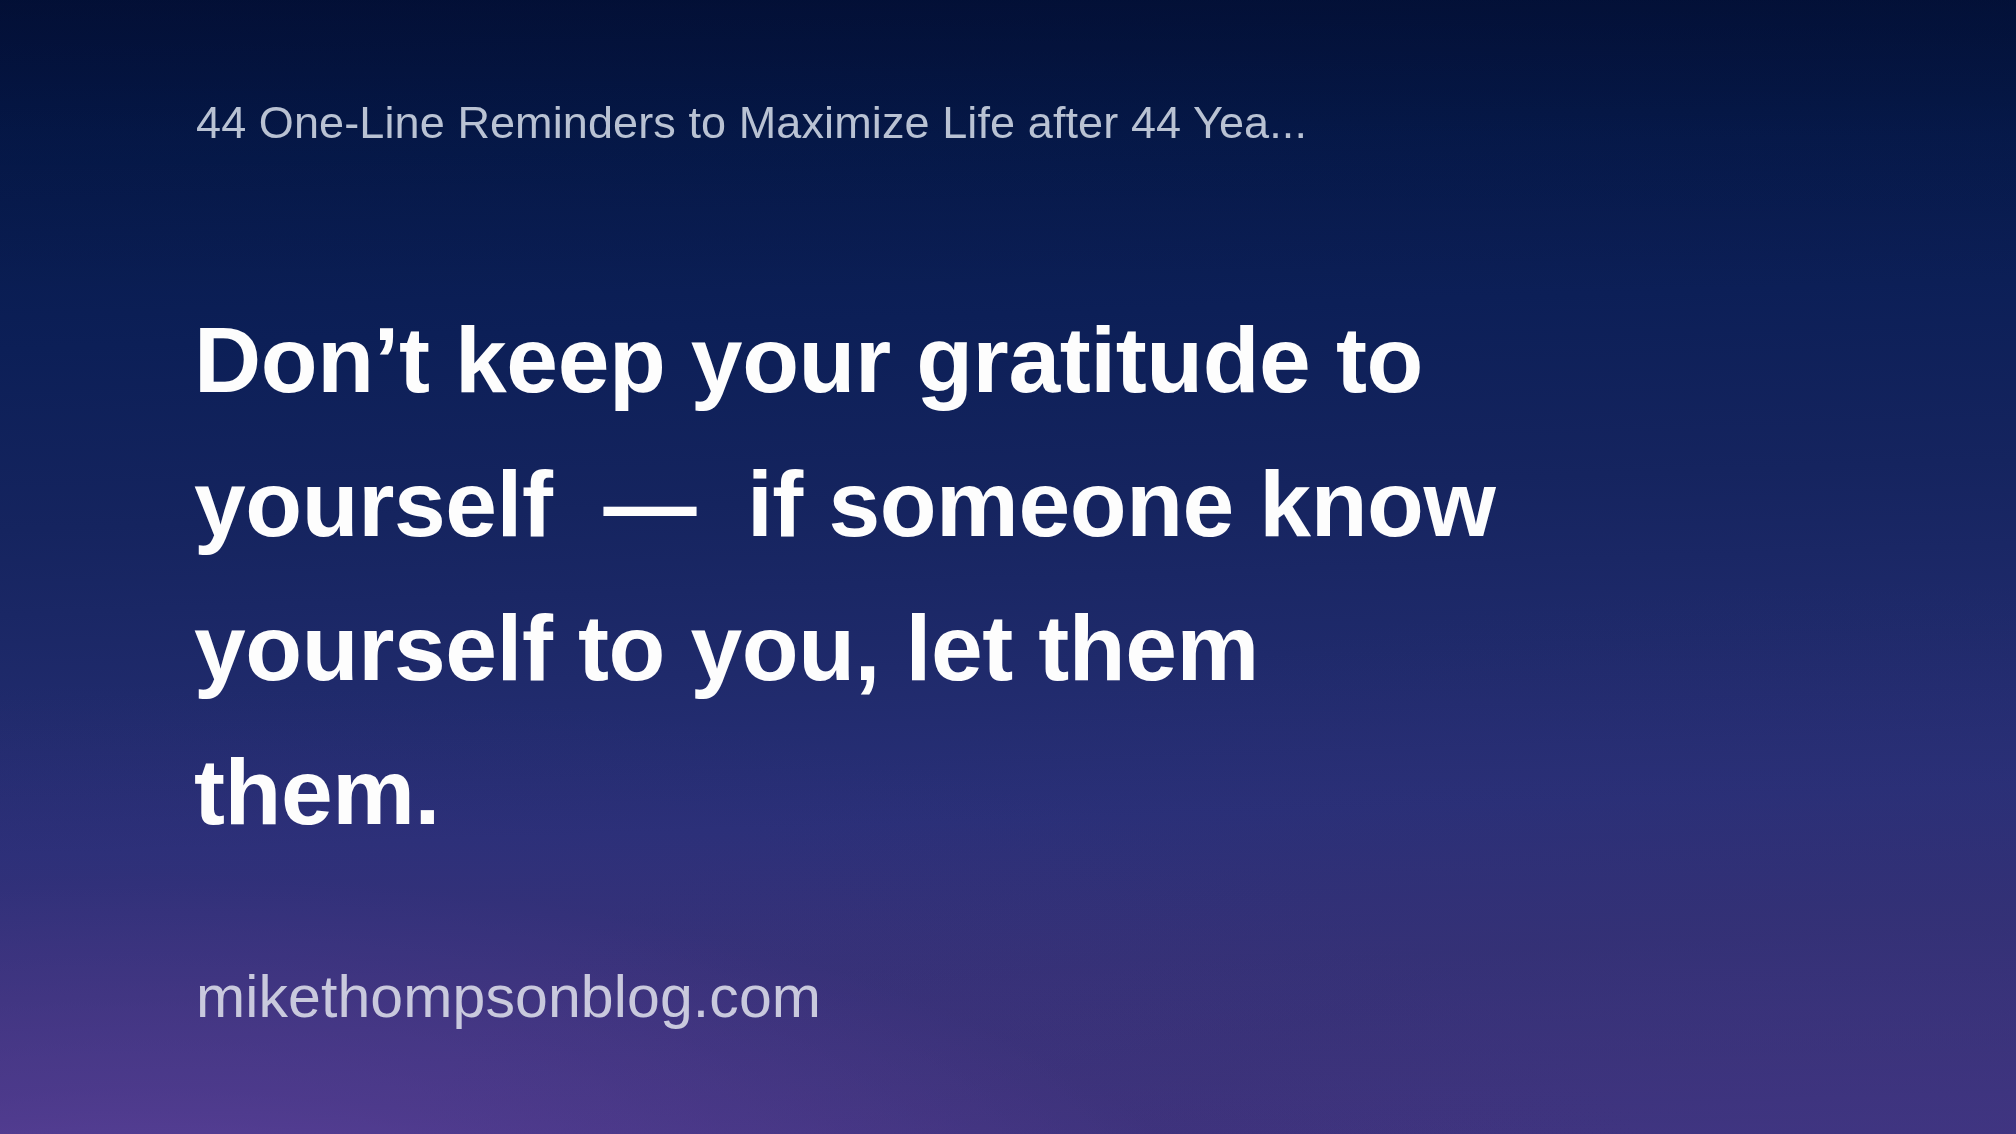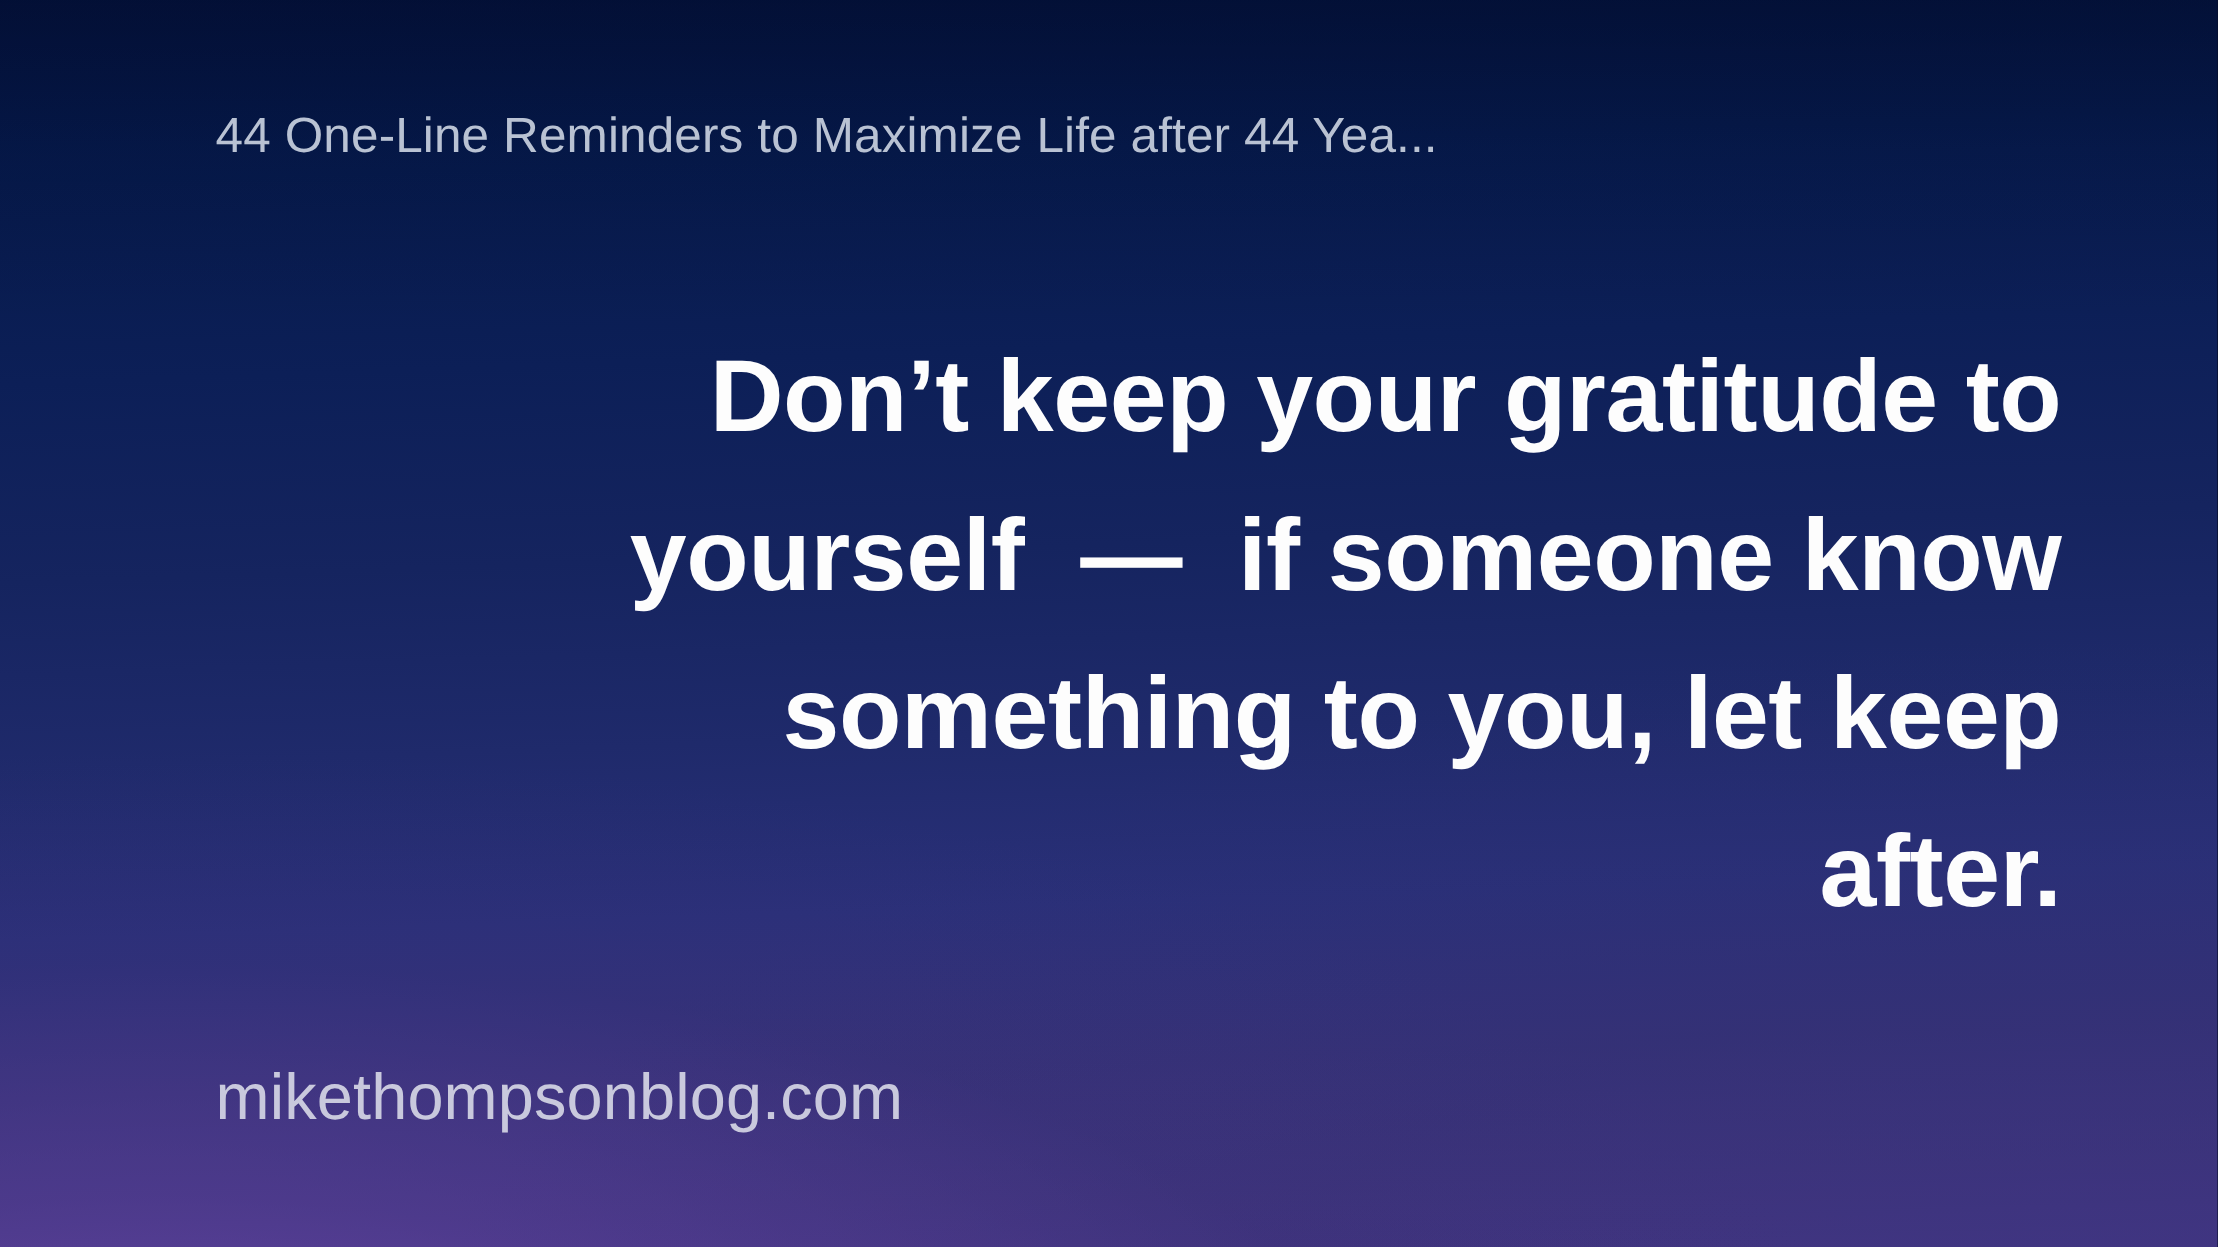--- a/index.html
+++ b/index.html
@@ -66,21 +66,20 @@
   }
 
   .quote-line {
     display: block;
     font-size: 93px;
     line-height: 144px;
     font-weight: 700;
     color: #fdfdfd;
     letter-spacing: -0.4px;
     white-space: pre;
-    text-align: right;
   }
 
   #site-url {
     position: absolute;
     left: 196px;
     top: 963px;
     font-size: 59px;
     font-weight: 400;
     letter-spacing: 0.1px;
     color: #c9c9dd;
@@ -91,19 +90,19 @@
 
 <div id="card">
 
   <div class="layer"></div>
 
   <div id="article-title">44 One-Line Reminders to Maximize Life after 44 Yea...</div>
 
   <div id="quote">
     <span class="quote-line">Don’t keep your gratitude to</span>
     <span class="quote-line">yourself  —  if someone know</span>
-    <span class="quote-line">something to you, let keep</span>
-    <span class="quote-line">after.</span>
+    <span class="quote-line">yourself to you, let them</span>
+    <span class="quote-line">them.</span>
   </div>
 
   <div id="site-url">mikethompsonblog.com</div>
 
 </div>
 
 </body></html>

